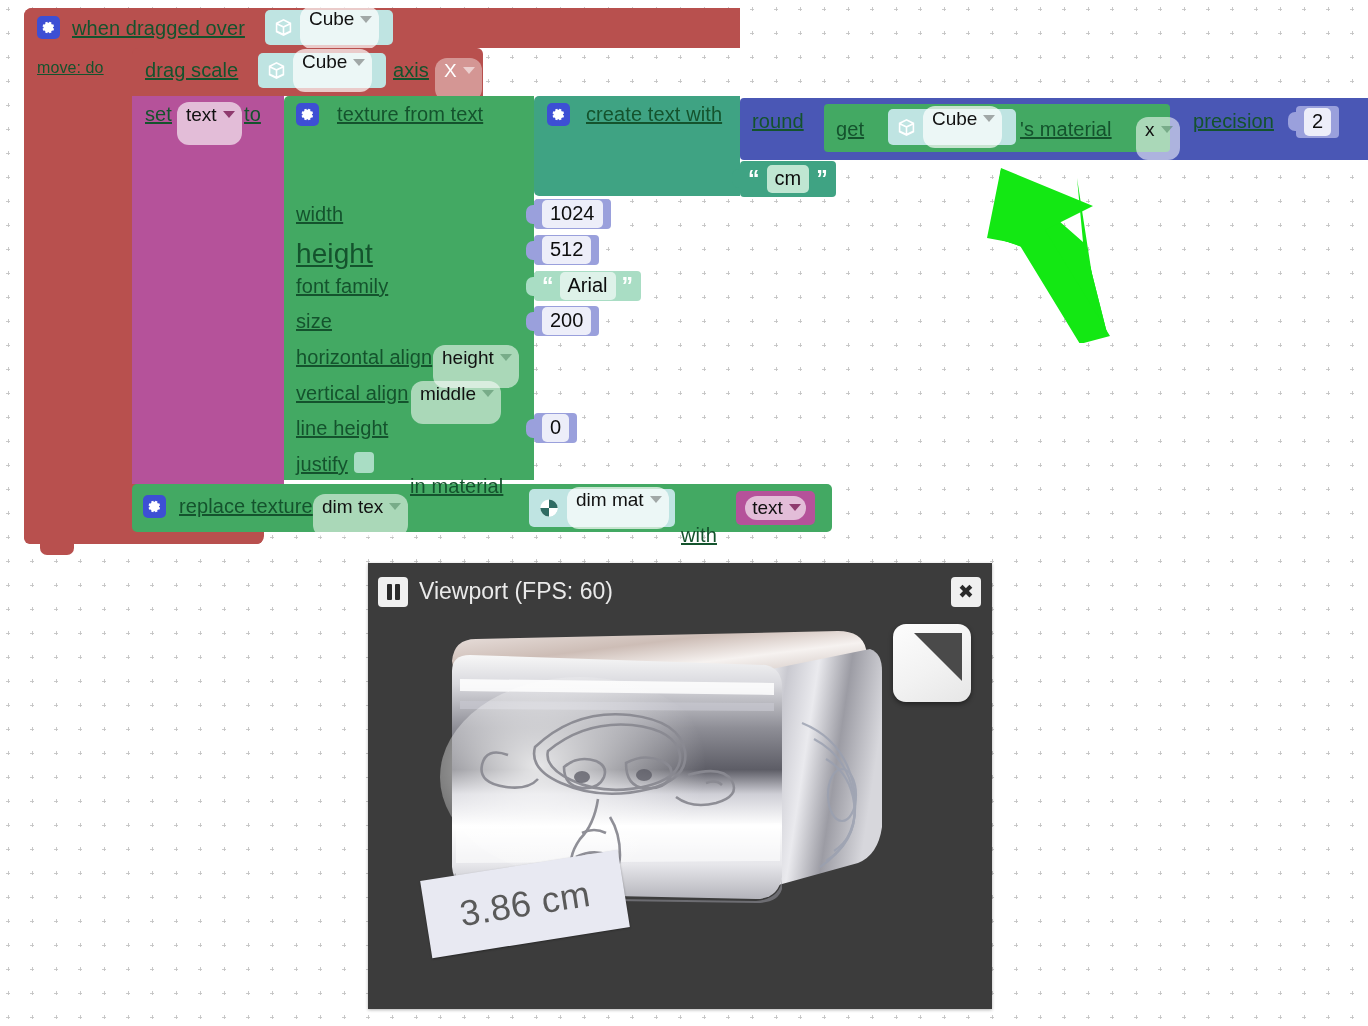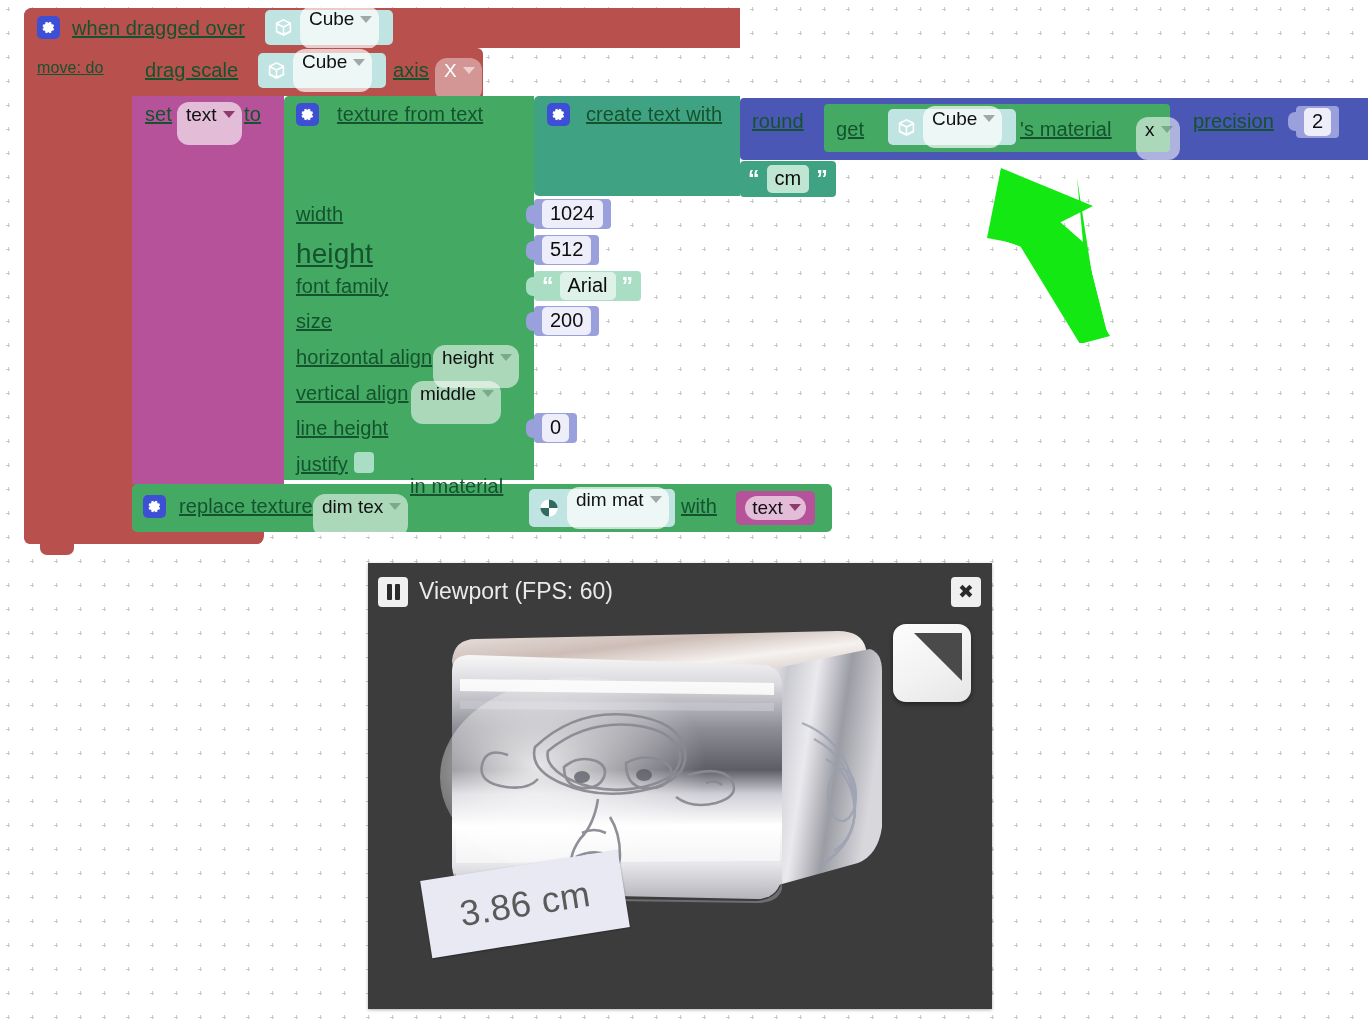--- a/index.html
+++ b/index.html
@@ -345,21 +345,21 @@
       <path d="M12 2.6 A9.4 9.4 0 0 1 21.4 12 L12 12 Z" fill="#2f6b63"></path>
       <path d="M12 12 L21.4 12 A9.4 9.4 0 0 1 12 21.4 Z" fill="#ffffff"></path>
       <path d="M12 12 L12 21.4 A9.4 9.4 0 0 1 2.6 12 Z" fill="#2f6b63"></path>
     </svg>
   </span>
   <span class="dd" style="background:rgba(255,255,255,.70);">
     <span>dim mat</span>
     <span class="caret"></span>
   </span>
 </div>
-<div class="blk-txt" style="position:absolute;left:681px;top:496px;font-size:20px;">with</div>
+<div class="blk-txt" style="position:absolute;left:681px;top:525px;font-size:20px;">with</div>
 <div style="position:absolute;left:736px;top:491px;width:79px;height:34px;background:#b5529a;border-radius:5px;display:flex;align-items:center;justify-content:center;">
   <span class="dd pink" style="padding:1px 5px 2px 7px;">
     <span>text</span>
     <span class="caret"></span>
   </span>
 </div>
 
 <svg id="annot-arrow" viewBox="0 0 130 185">
   <polygon points="16,12 100,88 122,175 75,102 5,78" fill="#13e813"></polygon>
   <polygon points="16,12 100,88 122,175 60,96 5,78" fill="#13e813"></polygon>

